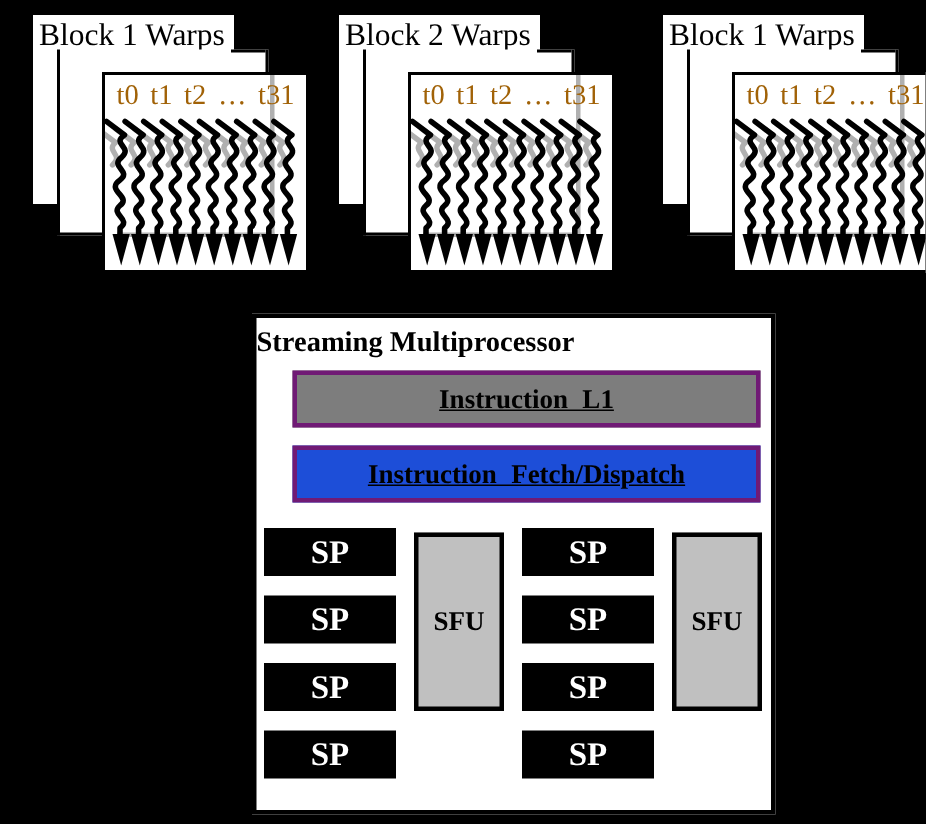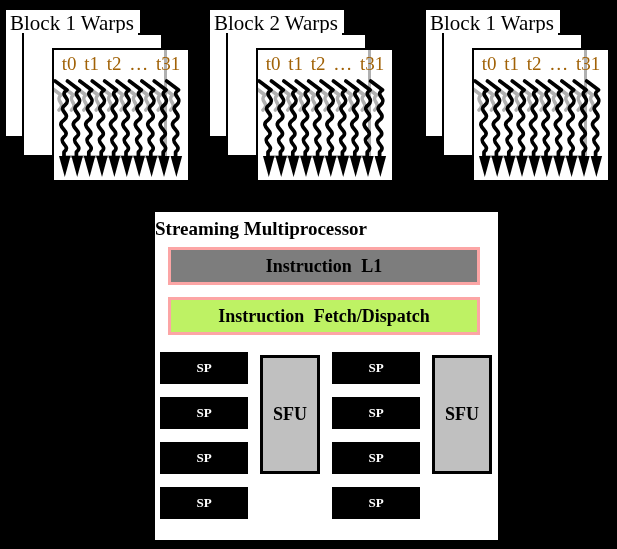--- a/index.html
+++ b/index.html
@@ -3,21 +3,21 @@
 <meta charset="utf-8">
 <style>
   html,body{margin:0;padding:0;}
   body{
     width:617px;height:549px;
     background:#000;
     position:relative;
     font-family:"Liberation Serif","DejaVu Serif",serif;
     overflow:hidden;
   }
-  .canvas{position:absolute;inset:0;background:#000;}
+  .canvas{position:absolute;inset:0;background:#000;margin-left:16px;}
 
   
   .stack{position:absolute;top:0;width:193px;height:190px;}
   .stack1{left:4px;}
   .stack2{left:208px;}
   .stack3{left:424px;}
 
   .card{position:absolute;background:#fff;box-sizing:border-box;}
   .card-back{
     left:0;top:8px;width:138px;height:130px;
@@ -50,33 +50,33 @@
   .sm-box{
     position:absolute;left:152px;top:209px;width:349px;height:334px;
     background:#fff;border:3px solid #000;box-sizing:border-box;
   }
   .sm-title{
     position:absolute;left:0;top:6px;width:100%;
     font-weight:bold;font-size:19px;color:#000;
     white-space:nowrap;
   }
   .sm-bar{
-    position:absolute;left:13px;width:312px;height:38px;
-    border:3px solid #fca5a5;box-sizing:border-box;
+    position:absolute;left:24px;width:312px;height:38px;
+    border:3px solid #701a75;box-sizing:border-box;
     display:flex;align-items:center;justify-content:center;
     font-weight:bold;font-size:18px;color:#000;
-    word-spacing:5px;white-space:nowrap;
+    word-spacing:5px;white-space:nowrap;text-decoration:underline;
   }
   .bar-l1{top:35px;}
   .bar-fetch{top:85px;}
 
   .sp-box{
     position:absolute;width:88px;height:32px;background:#000;
     display:flex;align-items:center;justify-content:center;
-    color:#fff;font-weight:bold;font-size:13px;
+    color:#fff;font-weight:bold;font-size:22px;
   }
   .sp-colA{left:5px;}
   .sp-colB{left:177px;}
   .sp-row1{top:140px;}
   .sp-row2{top:185px;}
   .sp-row3{top:230px;}
   .sp-row4{top:275px;}
 
   .sfu-box{
     position:absolute;top:143px;width:60px;height:119px;
@@ -227,21 +227,21 @@
           <path d="M 112.60000000000001,5 L 124.60000000000001,14 C 115.60000000000001,20 130.60000000000002,22 122.60000000000001,29 C 114.60000000000001,35 129.60000000000002,38 121.60000000000001,44 C 111.60000000000001,51 129.60000000000002,55 121.60000000000001,61 C 114.60000000000001,67 129.60000000000002,70 121.60000000000001,76 L 121.60000000000001,80" fill="none" stroke="#000000" stroke-width="3.7" stroke-linecap="round" stroke-linejoin="round"></path>
           <polygon points="116.60000000000001,80 128.10000000000002,80 122.4,101" fill="#000000"></polygon>
         </svg>
     </div>
   </div>
 
   <div class="sm-box">
     <div class="sm-title">Streaming Multiprocessor</div>
 
     <div class="sm-bar bar-l1" style="background: rgb(125, 125, 125);">Instruction L1</div>
-    <div class="sm-bar bar-fetch" style="background: #bef264;">Instruction Fetch/Dispatch</div>
+    <div class="sm-bar bar-fetch" style="background: #1d4ed8;">Instruction Fetch/Dispatch</div>
 
     <div class="sp-box sp-colA sp-row1">SP</div>
     <div class="sp-box sp-colA sp-row2">SP</div>
     <div class="sp-box sp-colA sp-row3">SP</div>
     <div class="sp-box sp-colA sp-row4">SP</div>
 
     <div class="sfu-box sfu-a" style="background: rgb(192, 192, 192);">SFU</div>
 
     <div class="sp-box sp-colB sp-row1">SP</div>
     <div class="sp-box sp-colB sp-row2">SP</div>

